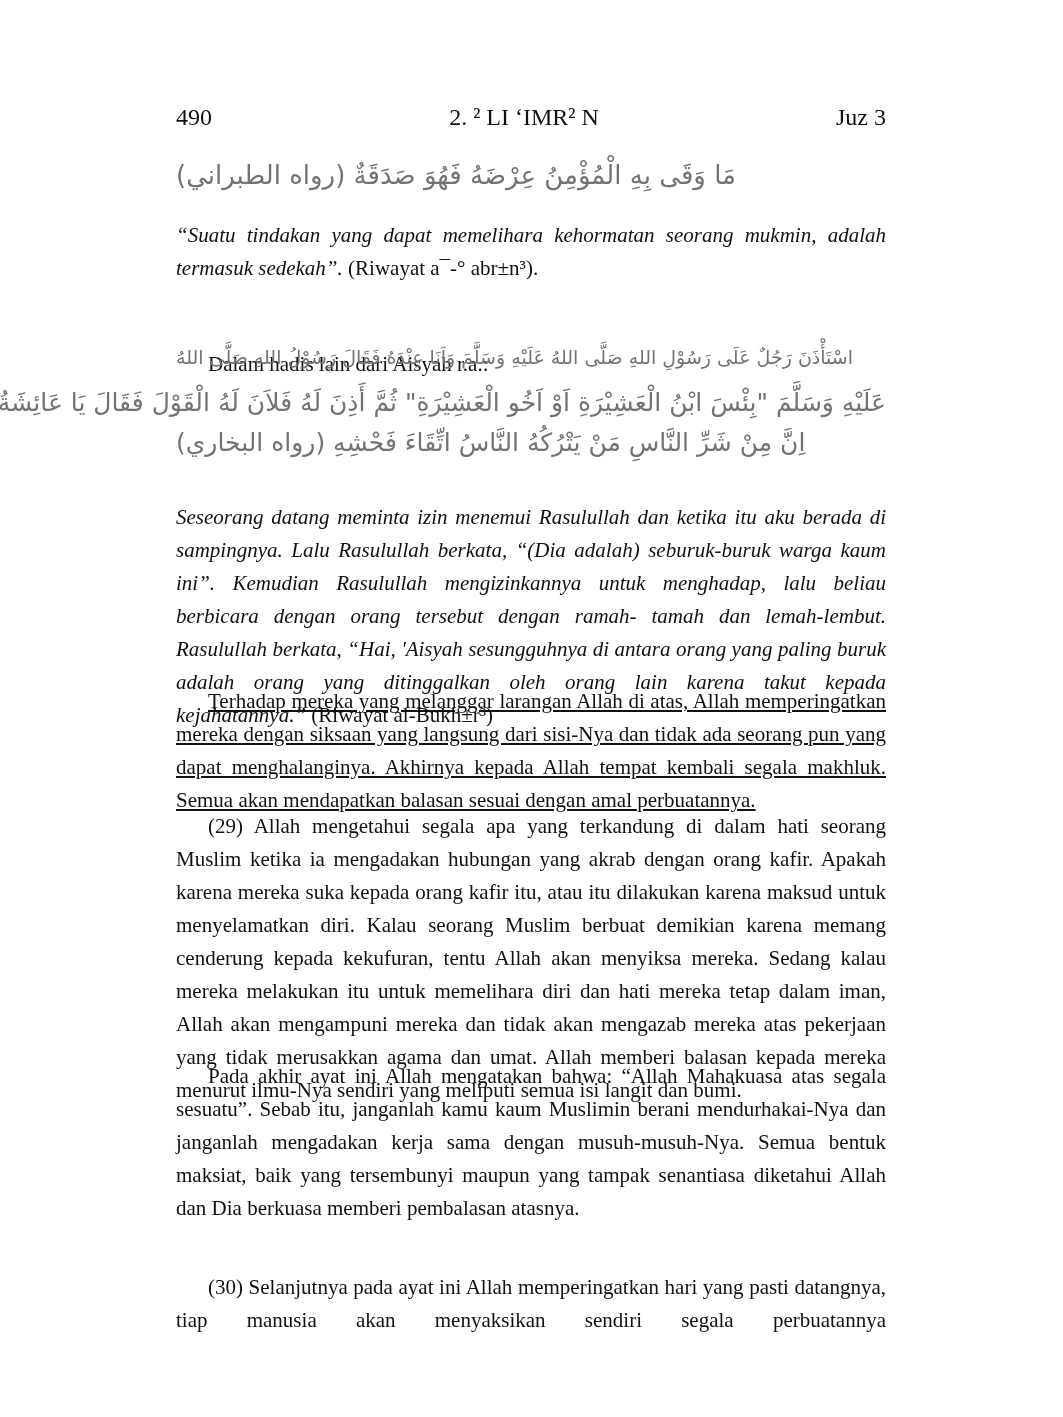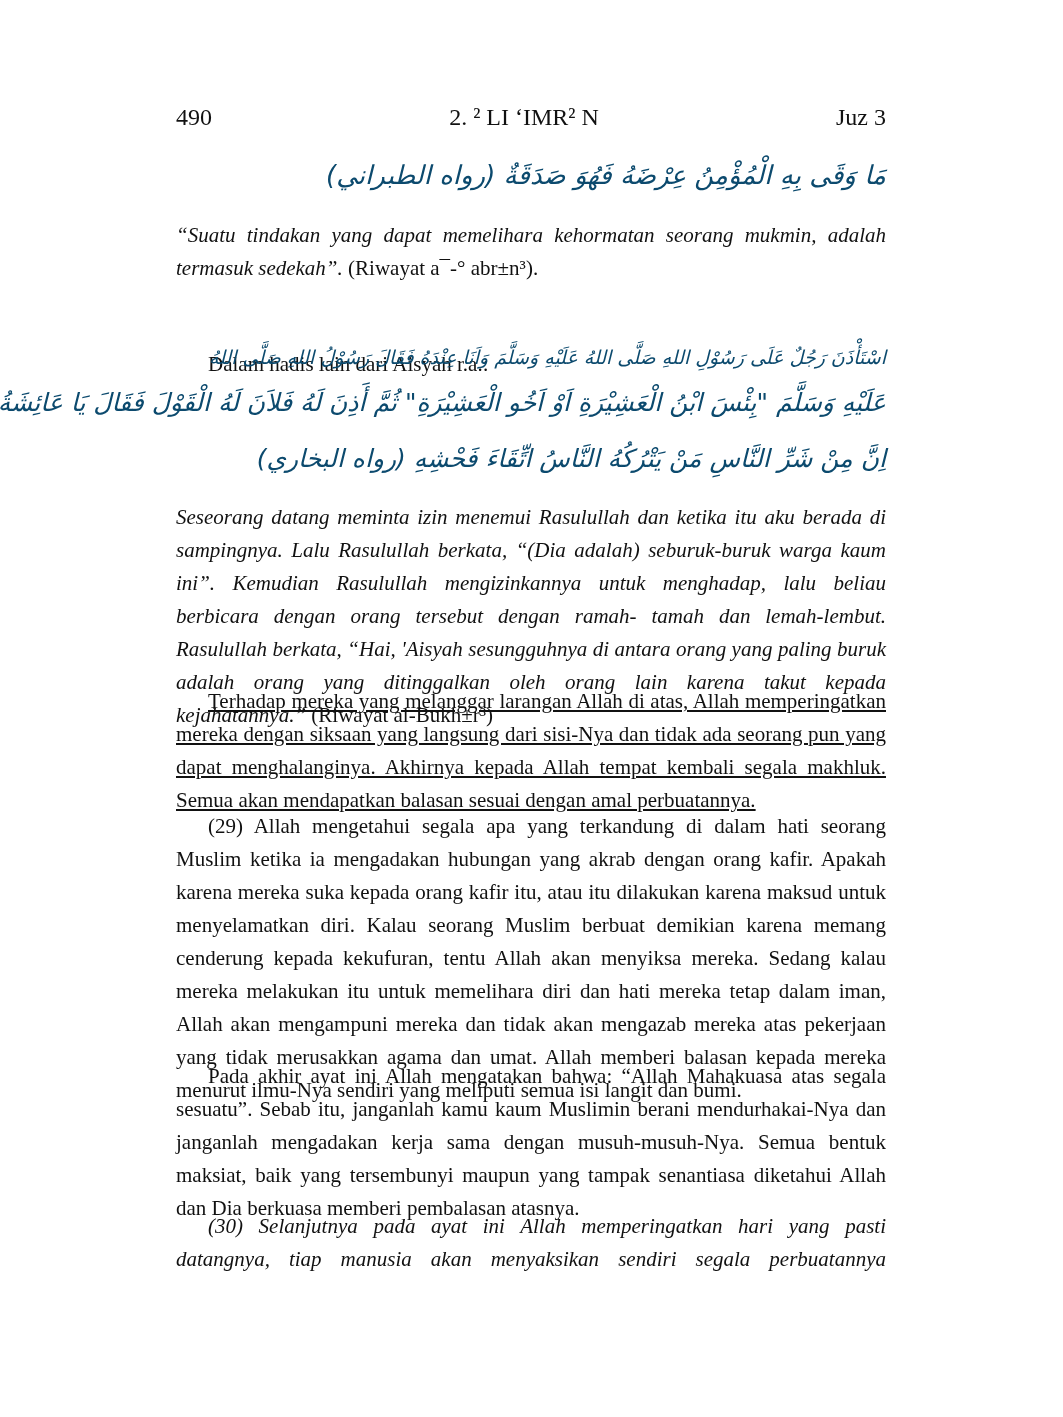--- a/index.html
+++ b/index.html
@@ -1,22 +1,22 @@
 <!DOCTYPE html>
 <html><head>
   <meta charset="utf-8">
   <style>
     html, body { margin: 0; padding: 0; background: #ffffff; }
     body { width: 1063px; height: 1417px; position: relative; overflow: hidden;
       font-family: "Liberation Serif", serif; color: #111; }
     .header { position: absolute; top: 72px; left: 176px; width: 710px; height: 26px;
       font-size: 24px; display: flex; justify-content: space-between; align-items: baseline; margin-top: 32px; }
     .header span { display: block; }
-    .arabic { position: absolute; left: 176px; width: 710px; direction: rtl; text-align: right;
-      font-family: "DejaVu Sans", sans-serif; font-size: 26px; color: #0c4a6e; white-space: nowrap; font-style: italic; }
+    .arabic { position: absolute; left: 176px; width: 710px; direction: rtl; text-align: left;
+      font-family: "DejaVu Sans", sans-serif; font-size: 26px; color: #737373; white-space: nowrap; }
     .tx { position: absolute; left: 176px; width: 710px; font-size: 21px; line-height: 33px;
       text-align: justify; }
     .tx .ind { display: inline-block; width: 32px; }
     .it { font-style: italic; }
   </style>
 </head>
 <body>
 
 <div class="header">
   <span>490</span>
@@ -29,33 +29,33 @@
 <div class="tx" style="top:219px;">
   <span class="it">“Suatu tindakan yang dapat memelihara kehormatan seorang mukmin, adalah termasuk sedekah”.</span><span> (Riwayat a¯-° abr±n³).</span>
 </div>
 
 <div class="tx" style="top:308px;margin-top:40px;">
   <span class="ind"></span><span>Dalam hadis lain dari Aisyah r.a.:</span>
 </div>
 
 <div class="arabic" style="top:346px; font-size:19px;">اسْتَأْذَنَ رَجُلٌ عَلَى رَسُوْلِ اللهِ صَلَّى اللهُ عَلَيْهِ وَسَلَّمَ وَاَنَا عِنْدَهُ فَقَالَ رَسُوْلُ اللهِ صَلَّى اللهُ</div>
 <div class="arabic" style="top:388px; font-size:25px;">عَلَيْهِ وَسَلَّمَ "بِئْسَ ابْنُ الْعَشِيْرَةِ اَوْ اَخُو الْعَشِيْرَةِ" ثُمَّ أَذِنَ لَهُ فَلاَنَ لَهُ الْقَوْلَ فَقَالَ يَا عَائِشَةُ</div>
-<div class="arabic" style="top:444px; font-size:25px;">اِنَّ مِنْ شَرِّ النَّاسِ مَنْ يَتْرُكُهُ النَّاسُ اتِّقَاءَ فَحْشِهِ (رواه البخاري)</div>
+<div class="arabic" style="top:428px; font-size:25px;">اِنَّ مِنْ شَرِّ النَّاسِ مَنْ يَتْرُكُهُ النَّاسُ اتِّقَاءَ فَحْشِهِ (رواه البخاري)</div>
 
 <div class="tx" style="top:501px;">
   <span class="it">Seseorang datang meminta izin menemui Rasulullah dan ketika itu aku berada di sampingnya. Lalu Rasulullah berkata, “(Dia adalah) seburuk-buruk warga kaum ini”. Kemudian Rasulullah mengizinkannya untuk menghadap, lalu beliau berbicara dengan orang tersebut dengan ramah- tamah dan lemah-lembut. Rasulullah berkata, “Hai, 'Aisyah sesungguhnya di antara orang yang paling buruk adalah orang yang ditinggalkan oleh orang lain karena takut kepada kejahatannya.”</span><span> (Riwayat al-Bukh±r³)</span>
 </div>
 
 <div class="tx" style="top:685px;text-decoration:underline;">
   <span class="ind"></span><span>Terhadap mereka yang melanggar larangan Allah di atas, Allah memperingatkan mereka dengan siksaan yang langsung dari sisi-Nya dan tidak ada seorang pun yang dapat menghalanginya. Akhirnya kepada Allah tempat kembali segala makhluk. Semua akan mendapatkan balasan sesuai dengan amal perbuatannya.</span>
 </div>
 
 <div class="tx" style="top:810px;">
   <span class="ind"></span><span>(29) Allah mengetahui segala apa yang terkandung di dalam hati seorang Muslim ketika ia mengadakan hubungan yang akrab dengan orang kafir. Apakah karena mereka suka kepada orang kafir itu, atau itu dilakukan karena maksud untuk menyelamatkan diri. Kalau seorang Muslim berbuat demikian karena memang cenderung kepada kekufuran, tentu Allah akan menyiksa mereka. Sedang kalau mereka melakukan itu untuk memelihara diri dan hati mereka tetap dalam iman, Allah akan mengampuni mereka dan tidak akan mengazab mereka atas pekerjaan yang tidak merusakkan agama dan umat. Allah memberi balasan kepada mereka menurut ilmu-Nya sendiri yang meliputi semua isi langit dan bumi.</span>
 </div>
 
 <div class="tx" style="top:1060px;">
   <span class="ind"></span><span>Pada akhir ayat ini Allah mengatakan bahwa: “Allah Mahakuasa atas segala sesuatu”. Sebab itu, janganlah kamu kaum Muslimin berani mendurhakai-Nya dan janganlah mengadakan kerja sama dengan musuh-musuh-Nya. Semua bentuk maksiat, baik yang tersembunyi maupun yang tampak senantiasa diketahui Allah dan Dia berkuasa memberi pembalasan atasnya.</span>
 </div>
 
-<div class="tx" style="top:1210px; text-align-last: justify; font-style: italic;">
+<div class="tx" style="top:1271px; text-align-last: justify;">
   <span class="ind"></span><span>(30) Selanjutnya pada ayat ini Allah memperingatkan hari yang pasti datangnya, tiap manusia akan menyaksikan sendiri segala perbuatannya</span>
 </div>
 
 </body></html>

